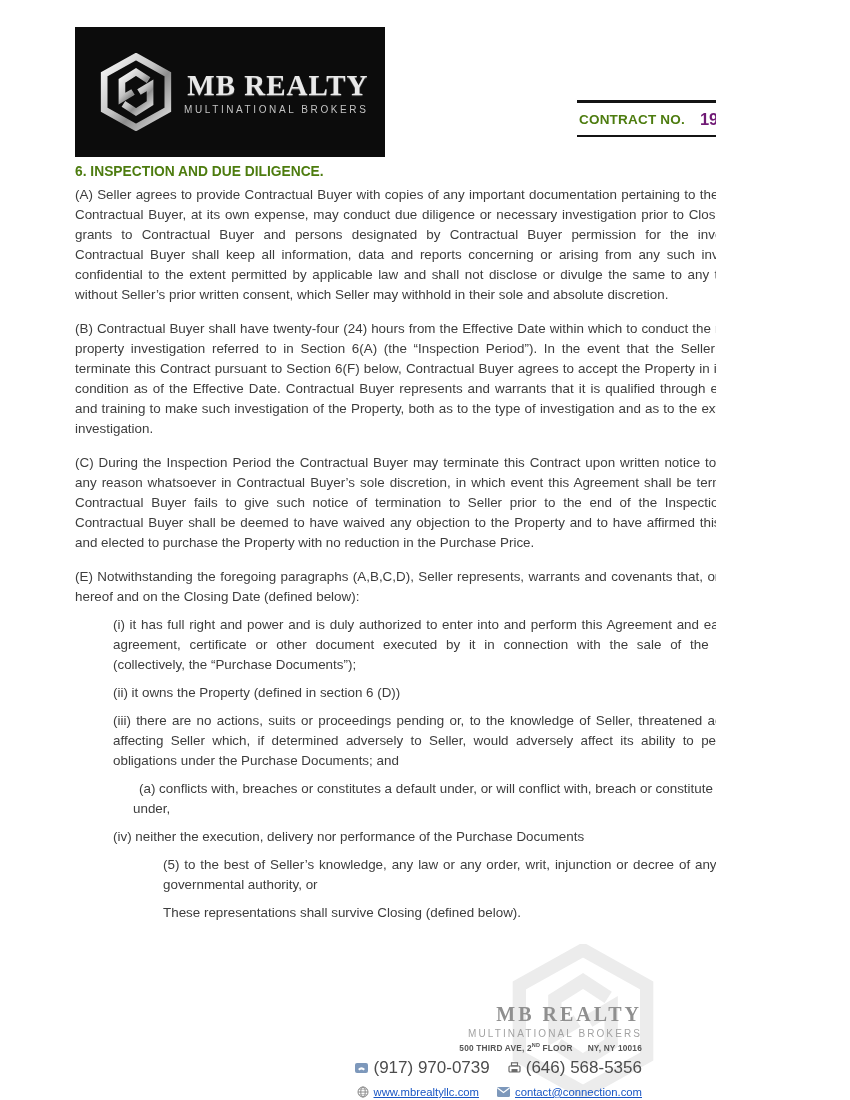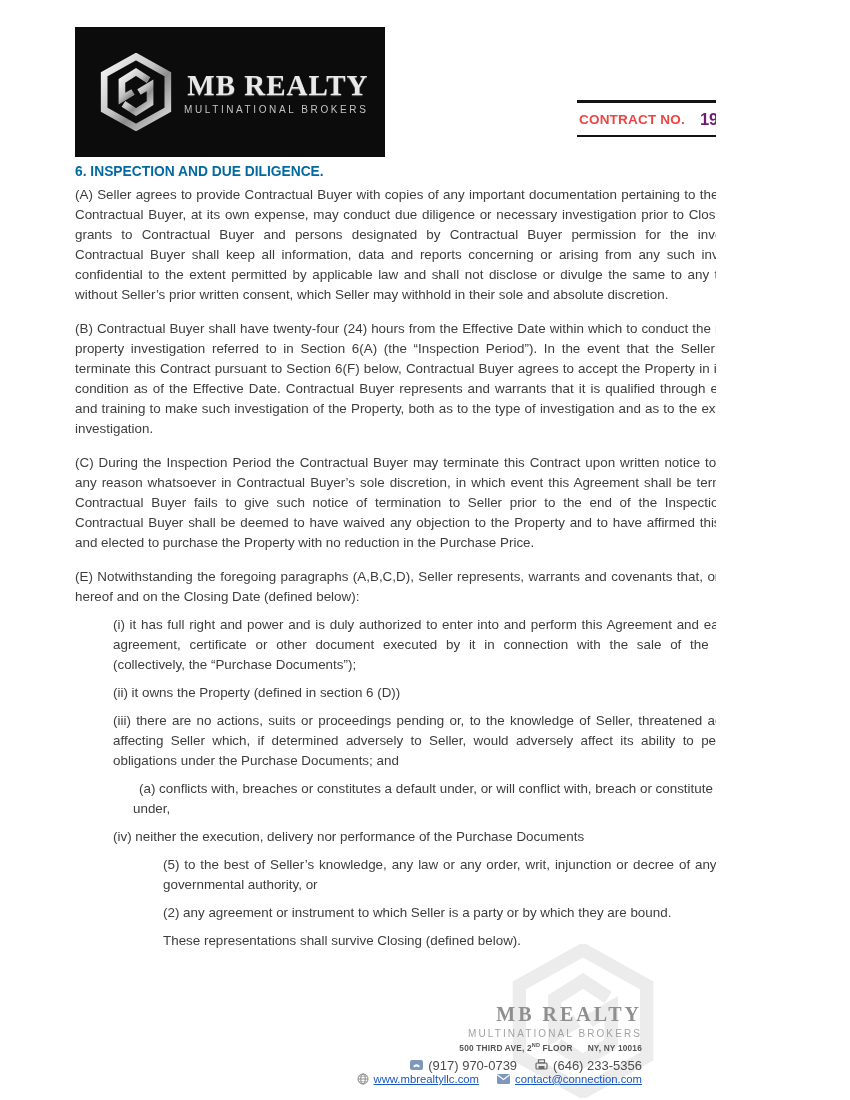--- a/index.html
+++ b/index.html
@@ -11,51 +11,51 @@
             display:flex;align-items:center;box-sizing:border-box;padding-left:24px;}
   .logo-mark{width:74px;height:78px;flex:0 0 auto;}
   .logo-text{margin-left:11px;display:flex;flex-direction:column;align-items:flex-end;}
   .logo-brand{font-family:"Liberation Serif",serif;font-weight:bold;font-size:29px;
               letter-spacing:1px;color:#e9e9e9;text-shadow:0 1px 1px #777;white-space:nowrap;}
   .logo-tagline{font-size:10px;letter-spacing:2.6px;color:#c3c3c3;margin-top:2px;white-space:nowrap;}
 
   .contract-block{position:absolute;left:577px;top:100px;width:196px;}
   .contract-rule{height:2.5px;background:#141414;}
   .contract-line{display:flex;align-items:center;justify-content:space-between;padding:7px 2px 6px 2px;}
-  .contract-label{font-weight:bold;font-size:13.5px;color:#ef4444;letter-spacing:.2px;white-space:nowrap;text-align:right;}
+  .contract-label{font-weight:bold;font-size:13.5px;color:#4d7c0f;letter-spacing:.2px;white-space:nowrap;text-align:right;}
   .contract-number{display:flex;align-items:center;color:#701a75;font-weight:bold;font-size:16.5px;
                    font-family:"Liberation Sans",sans-serif;white-space:nowrap;}
   .redact{display:inline-block;width:43px;height:13px;background:#f20400;border-radius:3px;
           transform:rotate(-1.5deg);margin-left:1px;}
   .num-suffix{margin-left:-5px;}
 
   
   .doc{position:absolute;left:75px;top:162px;width:701px;font-size:13.4px;line-height:20px;
        text-align:justify;color:#3d3d3d;}
-  .doc h2{font-size:13.8px;line-height:20px;color:#0369a1;font-weight:bold;margin:0 0 3px 0;text-align:left;}
+  .doc h2{font-size:13.8px;line-height:20px;color:#4d7c0f;font-weight:bold;margin:0 0 3px 0;text-align:left;}
   .doc p{margin:0 0 14px 0;}
   .doc p.clause{margin:8px;}
   .ind1{padding-left:30px;}
   .ind2{padding-left:50px;text-indent:6px;}
   .ind3{padding-left:80px;}
   .no-gap{margin-bottom:0 !important;}
 
   
   .watermark{position:absolute;left:503px;top:944px;width:160px;height:154px;z-index:0;}
   .contact{position:absolute;right:74px;top:1003px;text-align:right;z-index:1;}
   .contact .f-brand{font-family:"Liberation Serif",serif;font-weight:bold;font-size:20px;
                     letter-spacing:3px;color:#8f8f8f;white-space:nowrap;}
   .contact .f-tagline{font-size:10px;letter-spacing:2.1px;color:#a2a2a2;margin-top:2px;white-space:nowrap;}
   .contact .f-address{font-size:8.3px;font-weight:bold;color:#555555;margin-top:3px;
                       letter-spacing:.2px;white-space:nowrap;}
   .contact .f-address sup{font-size:5.5px;}
   .addr-gap{display:inline-block;width:15px;}
   .row{display:flex;justify-content:flex-end;align-items:center;gap:5px;white-space:nowrap;}
-  .phones{font-size:13px;color:#4c4c4c;margin-top:5px;}
-  .links{font-size:11.3px;margin-top:0;}
+  .phones{font-size:17px;color:#4c4c4c;margin-top:5px;}
+  .links{font-size:11.3px;margin-top:8px;}
   .icon{display:inline-flex;flex:0 0 auto;}
   .pair-gap{display:inline-block;width:8px;}
   a.weblink{color:#1a56c4;text-decoration:underline;cursor:pointer;}
 </style>
 </head>
 <body>
 
 <div class="page">
 
   <div class="logo-box">
@@ -96,21 +96,20 @@
     <p>(A) Seller agrees to provide Contractual Buyer with copies of any important documentation pertaining to the Property. Contractual Buyer, at its own expense, may conduct due diligence or necessary investigation prior to Closing. Seller grants to Contractual Buyer and persons designated by Contractual Buyer permission for the investigation. Contractual Buyer shall keep all information, data and reports concerning or arising from any such investigation confidential to the extent permitted by applicable law and shall not disclose or divulge the same to any third party without Seller’s prior written consent, which Seller may withhold in their sole and absolute discretion.</p>
     <p>(B) Contractual Buyer shall have twenty-four (24) hours from the Effective Date within which to conduct the necessary property investigation referred to in Section 6(A) (the “Inspection Period”). In the event that the Seller does not terminate this Contract pursuant to Section 6(F) below, Contractual Buyer agrees to accept the Property in its present condition as of the Effective Date. Contractual Buyer represents and warrants that it is qualified through experience and training to make such investigation of the Property, both as to the type of investigation and as to the extent of the investigation.</p>
     <p>(C) During the Inspection Period the Contractual Buyer may terminate this Contract upon written notice to Seller for any reason whatsoever in Contractual Buyer’s sole discretion, in which event this Agreement shall be terminated. If Contractual Buyer fails to give such notice of termination to Seller prior to the end of the Inspection Period, Contractual Buyer shall be deemed to have waived any objection to the Property and to have affirmed this Contract and elected to purchase the Property with no reduction in the Purchase Price.</p>
     <p class="no-gap">(E) Notwithstanding the foregoing paragraphs (A,B,C,D), Seller represents, warrants and covenants that, on the date hereof and on the Closing Date (defined below):</p>
     <p class="clause ind1">(i) it has full right and power and is duly authorized to enter into and perform this Agreement and each other agreement, certificate or other document executed by it in connection with the sale of the Property (collectively, the “Purchase Documents”);</p>
     <p class="clause ind1">(ii) it owns the Property (defined in section 6 (D))</p>
     <p class="clause ind1">(iii) there are no actions, suits or proceedings pending or, to the knowledge of Seller, threatened against or affecting Seller which, if determined adversely to Seller, would adversely affect its ability to perform its obligations under the Purchase Documents; and</p>
     <p class="clause ind2">(a) conflicts with, breaches or constitutes a default under, or will conflict with, breach or constitute a default under,</p>
     <p class="clause ind1">(iv) neither the execution, delivery nor performance of the Purchase Documents</p>
     <p class="clause ind3">(5) to the best of Seller’s knowledge, any law or any order, writ, injunction or decree of any court or governmental authority, or</p>
-    <p class="clause ind3">(2) any agreement or instrument to which Seller is a party or by which they are bound.</p>
     <p class="clause ind3">These representations shall survive Closing (defined below).</p>
   </div>
 
   <svg class="watermark" viewBox="0 0 100 104">
     <polygon points="50,4 93,28 93,76 50,100 7,76 7,28" fill="none" stroke="#ececec" stroke-width="9"></polygon>
     <path d="M67 36 L50 25 L31 37 L31 61 L46 52" fill="none" stroke="#ececec" stroke-width="9"></path>
     <path d="M33 68 L50 79 L69 67 L69 43 L54 52" fill="none" stroke="#ececec" stroke-width="9"></path>
   </svg>
 
   <div class="contact">
@@ -128,21 +127,21 @@
       </span>
       <span>(917) 970-0739</span>
       <span class="pair-gap"></span>
       <span class="icon">
         <svg width="13" height="12" viewBox="0 0 13 12">
             <rect x="1" y="4" width="11" height="6" rx="1" fill="none" stroke="#6b6b6b" stroke-width="1.2"></rect>
             <rect x="3.5" y="0.8" width="6" height="3" fill="none" stroke="#6b6b6b" stroke-width="1.2"></rect>
             <rect x="3.5" y="7" width="6" height="3" fill="#6b6b6b"></rect>
           </svg>
       </span>
-      <span>(646) 233-5356</span>
+      <span>(646) 568-5356</span>
     </div>
     <div class="row links">
       <span class="icon">
         <svg width="12" height="12" viewBox="0 0 12 12">
             <circle cx="6" cy="6" r="5" fill="none" stroke="#8c8c8c"></circle>
             <ellipse cx="6" cy="6" rx="2.2" ry="5" fill="none" stroke="#8c8c8c"></ellipse>
             <line x1="1" y1="6" x2="11" y2="6" stroke="#8c8c8c"></line>
             <line x1="1.8" y1="3.2" x2="10.2" y2="3.2" stroke="#8c8c8c" stroke-width="0.7"></line>
             <line x1="1.8" y1="8.8" x2="10.2" y2="8.8" stroke="#8c8c8c" stroke-width="0.7"></line>
           </svg>

